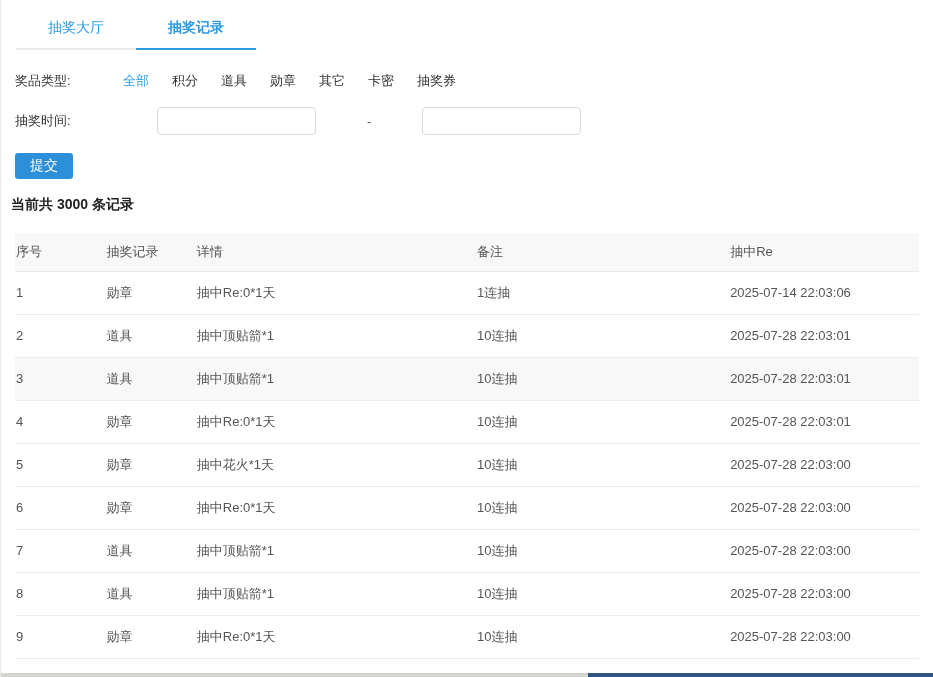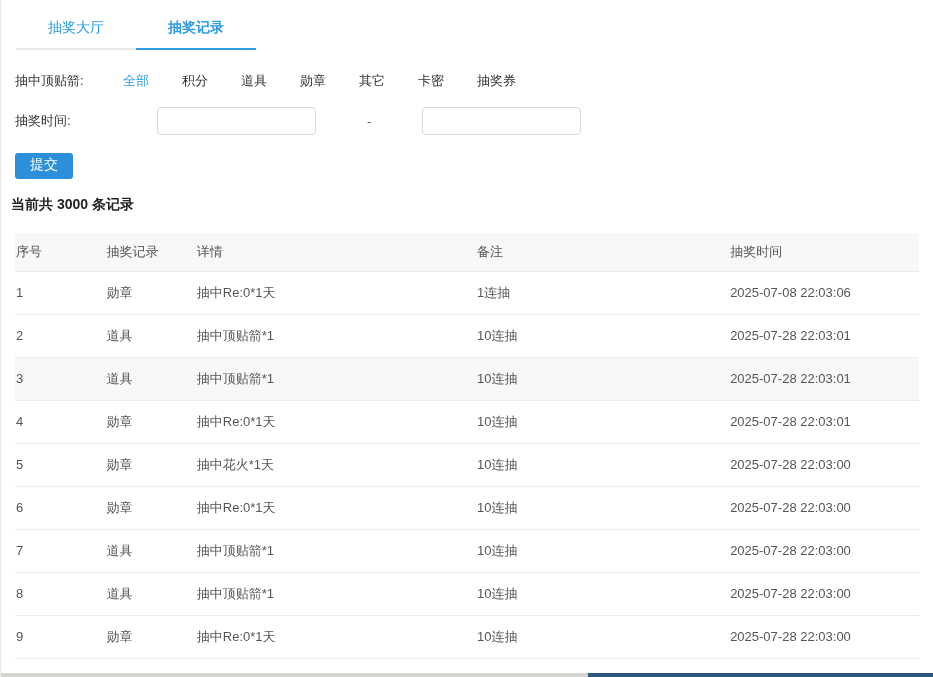--- a/index.html
+++ b/index.html
@@ -14,35 +14,35 @@
   .tab {
     width:120px; text-align:center; font-size:14px; color:var(--accent);
     padding:9px 0 11px; border-bottom:2px solid var(--border); cursor:pointer;
   }
   .tab.active { border-bottom-color:var(--accent);font-weight:bold; }
   
   .filter-row { display:flex; align-items:center; margin-left:14px; font-size:13px; color:var(--text_strong); }
   .filter-row.types { margin-top:22px; }
   .filter-row.time  { margin-top:17px;gap:43px; }
   .filter-label { width:99px; flex:none; }
-  .filter-options { display:flex; gap:33px; margin-left:9px; }
+  .filter-options { display:flex; gap:23px; margin-left:9px; }
   .filter-option { cursor:pointer; color:var(--text_strong); }
   .filter-option.active { color:var(--accent); }
   .date-input {
     width:159px; height:28px; border:1px solid #d9d9d9; border-radius:4px;
     padding:0 8px; font-size:13px; color:var(--text); outline:none;
     font-family:"Liberation Sans","DejaVu Sans",sans-serif;
   }
   .date-sep { margin:0 8px; color:var(--text); }
   
   .submit-btn {
     display:inline-block; margin:18px 0 0 14px; padding:5px 15px 6px;
     background:var(--button_bg); color:#fff; font-size:14px; border:none;
     border-radius:3px; cursor:pointer; line-height:15px;
-    font-family:Liberation Mono, monospace;
+    font-family:Liberation Sans, sans-serif;
   }
   
   .summary { margin:17px 0 8px 10px; font-size:14px; font-weight:bold; color:#222; }
   
   table.records {
     margin:19px 0 0 14px; width:904px; border-collapse:collapse; table-layout:fixed;
     font-size:13px; color:var(--text); text-align:left;
   }
   table.records col.c1{width:10%} table.records col.c2{width:10%}
   table.records col.c3{width:31%} table.records col.c4{width:28%}
@@ -69,21 +69,21 @@
 <div class="page">
 
   
   <div class="tabbar">
     <div class="tab">抽奖大厅</div>
     <div class="tab active">抽奖记录</div>
   </div>
 
   
   <div class="filter-row types">
-    <div class="filter-label">抽中顶贴箭:</div>
+    <div class="filter-label">奖品类型:</div>
     <div class="filter-options" id="filter-options">
         <span class="filter-option active">全部</span>
         <span class="filter-option">积分</span>
         <span class="filter-option">道具</span>
         <span class="filter-option">勋章</span>
         <span class="filter-option">其它</span>
         <span class="filter-option">卡密</span>
         <span class="filter-option">抽奖券</span>
       </div>
   </div>
@@ -110,30 +110,30 @@
         <col class="c3">
         <col class="c4">
         <col class="c5">
     </colgroup>
     <thead>
       <tr id="header-row">
           <th>序号</th>
           <th>抽奖记录</th>
           <th>详情</th>
           <th>备注</th>
-          <th>抽奖时间</th>
+          <th>抽中Re</th>
         </tr>
     </thead>
     <tbody id="table-body">
         <tr>
           <td>1</td>
           <td>勋章</td>
           <td>抽中Re:0*1天</td>
           <td>1连抽</td>
-          <td>2025-07-08 22:03:06</td>
+          <td>2025-07-14 22:03:06</td>
         </tr>
         <tr>
           <td>2</td>
           <td>道具</td>
           <td>抽中顶贴箭*1</td>
           <td>10连抽</td>
           <td>2025-07-28 22:03:01</td>
         </tr>
         <tr class="highlight">
           <td>3</td>

